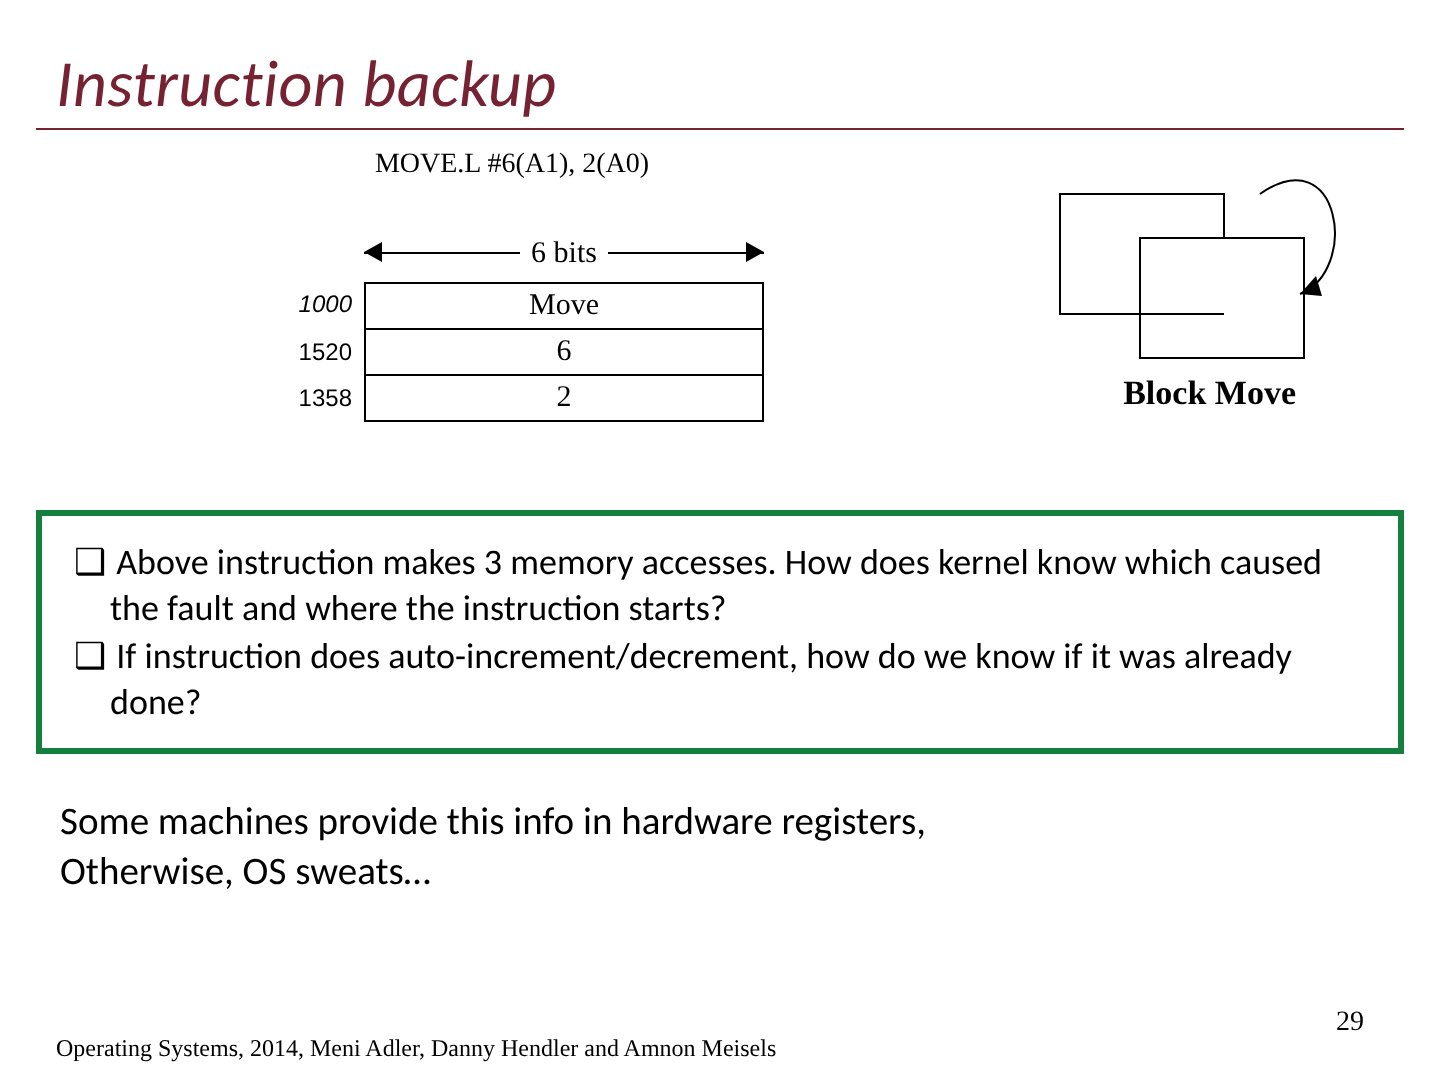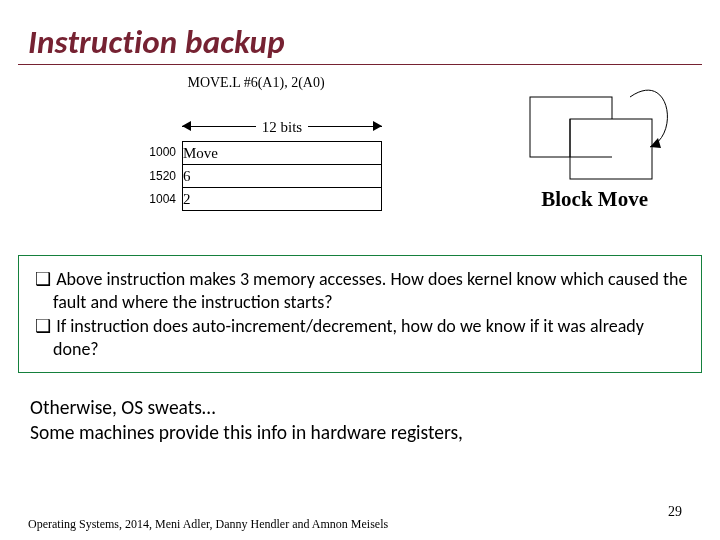--- a/index.html
+++ b/index.html
@@ -9,21 +9,21 @@
     background: #fff;
     font-family: Calibri, "Segoe UI", sans-serif;
     color: #000;
     position: relative;
     overflow: hidden;
   }
   .slide-title {
     font-style: italic;
     color: #762232;
     font-size: 33px;
-    font-weight: 700;
+    font-weight: 400;
     padding: 22px 0 2px 28px;
     letter-spacing: 0.2px;
   }
   .title-rule {
     margin: 0 0 0 18px;
     width: 684px;
     border: none;
     border-top: 1px solid #762232;
   }
   .top-wrap {
@@ -72,50 +72,50 @@
   .mem-table {
     position: absolute;
     left: 182px;
     top: 66px;
     border-collapse: collapse;
   }
   .mem-table td {
     border: 1px solid #000;
     width: 198px;
     height: 22px;
-    text-align: left;
+    text-align: center;
     font-family: "Times New Roman", serif;
     font-size: 15px;
     padding: 0;
   }
   .addr {
     position: absolute;
     font-family: Arial, sans-serif;
     font-size: 12px;
     text-align: right;
     width: 42px;
   }
-  .a1000 { left: 134px; top: 70px; }
+  .a1000 { left: 134px; top: 70px; font-style: italic; }
   .a1002 { left: 134px; top: 94px; }
   .a1004 { left: 134px; top: 117px; }
   .block-label {
     position: absolute;
     right: 72px;
     top: 112px;
     font-family: "Times New Roman", serif;
-    font-size: 21px;
+    font-size: 17px;
     font-weight: bold;
   }
   .overlap-svg {
     position: absolute;
     right: 40px;
     top: 0px;
   }
   .bullet-box {
-    border: 1px solid #15803d;
+    border: 3px solid #15803d;
     margin: 0 18px;
     padding: 10px 10px 10px 10px;
     font-size: 18px;
     line-height: 1.25;
   }
   .bq {
     margin: 2px 0;
     padding-left: 24px;
     text-indent: -18px;
   }
@@ -146,26 +146,26 @@
 <div class="slide-title">Instruction backup</div>
 <hr class="title-rule">
 
 <div class="top-wrap">
   <div class="asm-line">MOVE.L #6(A1), 2(A0)</div>
 
   <div class="bits-row">
     <div class="arrow-line"></div>
     <div class="arrow-left"></div>
     <div class="arrow-right"></div>
-    <span class="bits-label">12 bits</span>
+    <span class="bits-label">6 bits</span>
   </div>
 
   <div class="addr a1000">1000</div>
   <div class="addr a1002">1520</div>
-  <div class="addr a1004">1004</div>
+  <div class="addr a1004">1358</div>
 
   <table class="mem-table">
     <tbody>
         <tr>
           <td>Move</td>
         </tr>
     <tr>
           <td>6</td>
         </tr>
     <tr>
@@ -185,18 +185,18 @@
 
   <div class="block-label">Block Move</div>
 </div>
 
 <div class="bullet-box">
   <div class="bq"><span class="sq">❑ </span><span>Above instruction makes 3 memory accesses. How does kernel know which caused the fault and where the instruction starts?</span></div>
   <div class="bq"><span class="sq">❑ </span><span>If instruction does auto-increment/decrement, how do we know if it was already done?</span></div>
 </div>
 
 <div class="footnote-block">
+  <div>Some machines provide this info in hardware registers,</div>
   <div>Otherwise, OS sweats…</div>
-  <div>Some machines provide this info in hardware registers,</div>
 </div>
 
 <div class="footer-left">Operating Systems, 2014, Meni Adler, Danny Hendler and Amnon Meisels</div>
 <div class="pagenum">29</div>
 
 </body></html>

